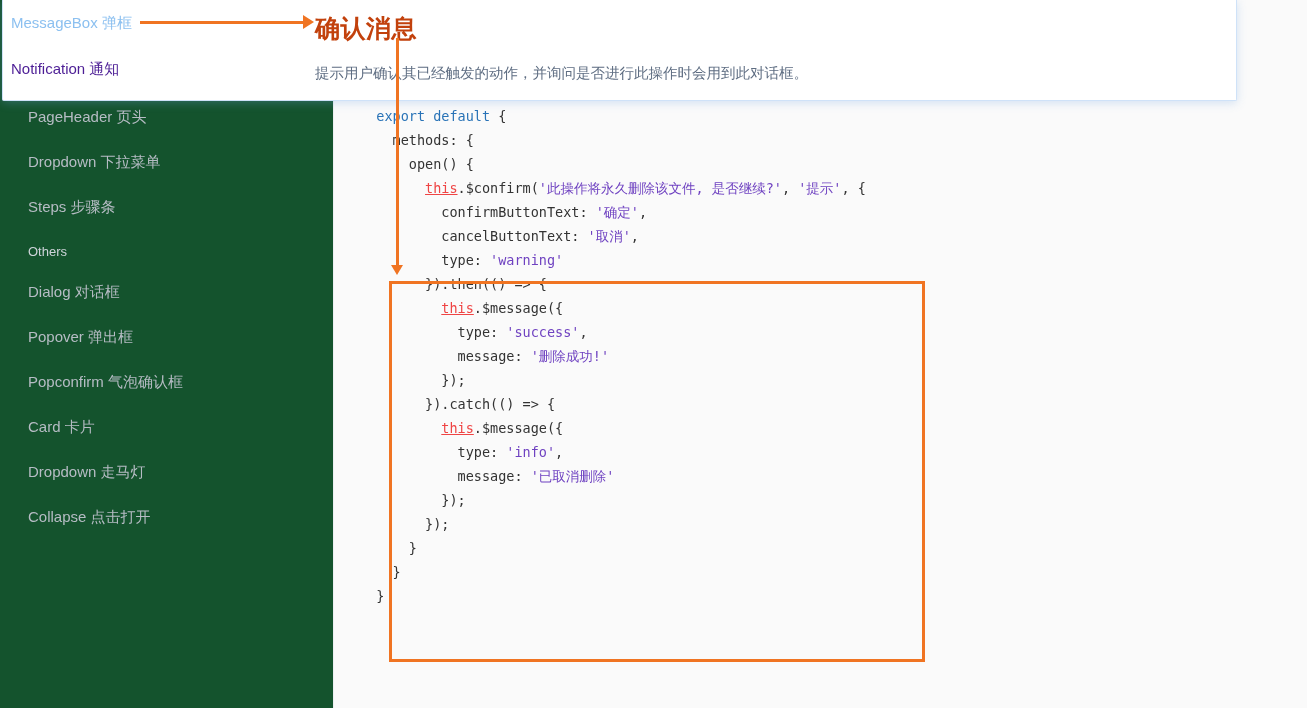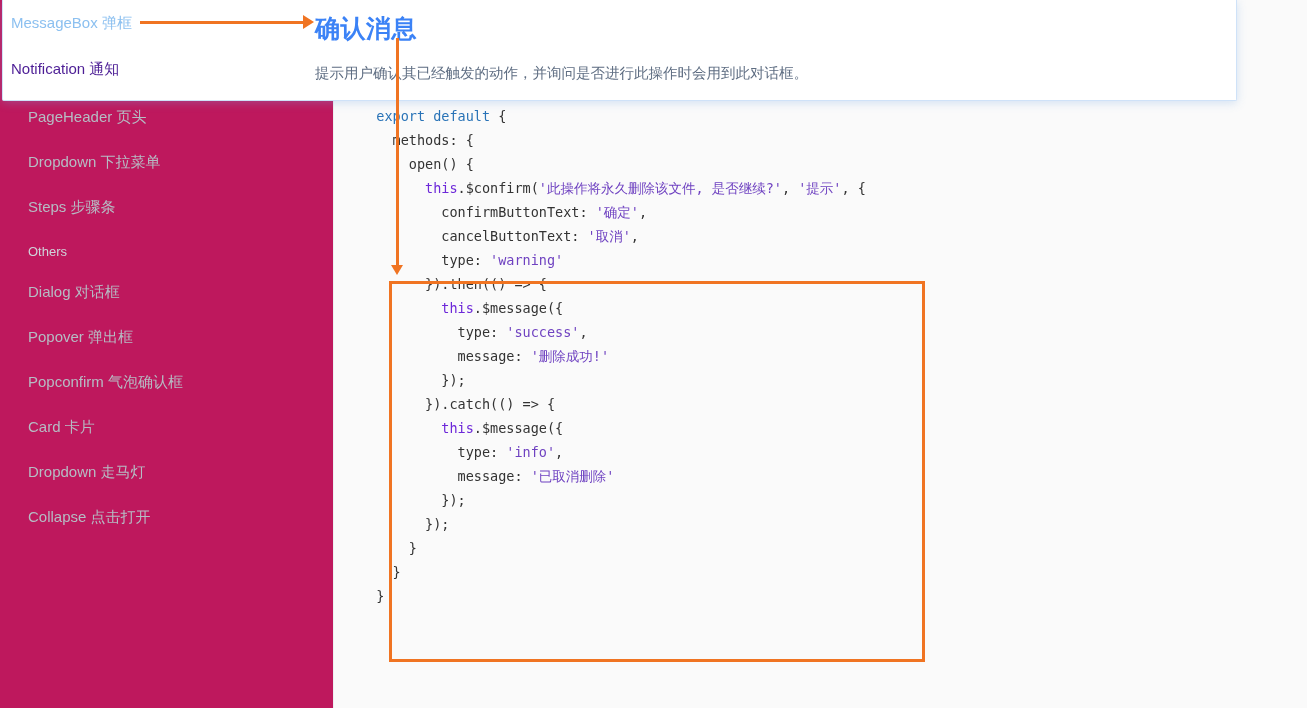--- a/index.html
+++ b/index.html
@@ -9,21 +9,21 @@
     background: #ffffff;
     font-family: "Liberation Sans", "DejaVu Sans", sans-serif;
   }
   #root { position: relative; width: 1307px; height: 708px; background:#fff; }
 
   
   .page { position:absolute; inset:0; display:flex; }
 
   .sidebar {
     position:absolute; left:0; top:0; width:334px; height:708px;
-    background:#be185d; border-right:1px solid #eceff1;
+    background:#14532d; border-right:1px solid #eceff1;
   }
   .nav-list { padding-top: 4px; }
   .nav-item {
     height: 45px; line-height: 45px;
     padding-left: 28px;
     font-size: 15px; color:#b6bcc4;
     white-space: nowrap; cursor: pointer;
   }
   .nav-group-title {
     height: 40px; line-height: 46px;
@@ -47,21 +47,21 @@
     line-height: 24px;
     color:#24292e;
     white-space: pre;
     padding-left: 26px;
     margin: 0;
   }
   .tok-tag    { color:#2973b7; }
   .tok-attr   { color:#6f42c1; }
   .tok-str    { color:#6f42c1; }
   .tok-kw     { color:#2973b7; }
-  .tok-this   { color:#6d28d9; }
+  .tok-this   { color:#ef4444;text-decoration:underline; }
   .tok-plain  { color:#333333; }
   .tok-punc   { color:#333333; }
 
   
   .overlay {
     position:absolute; left:2px; top:0px; width:1235px; height:101px;
     background:#ffffff;
     border:1px solid #cfe2f8;
     border-top: none;
     box-shadow: 0 2px 10px rgba(120,170,230,0.30);
@@ -71,21 +71,21 @@
   .ov-link {
     position:absolute; left:8px; top:14px;
     font-size:15px; color:#8cc0f0; white-space:nowrap;
   }
   .ov-link2 {
     position:absolute; left:8px; top:60px;
     font-size:15px; color:#4c1d95; white-space:nowrap;
   }
   .ov-title {
     position:absolute; left:312px; top:12px;
-    font-size:25px; color:#3b82f6; letter-spacing:0.5px;
+    font-size:25px; color:#c2410c; letter-spacing:0.5px;
     white-space:nowrap;
   }
   .ov-desc {
     position:absolute; left:312px; top:64px;
     font-size:14.5px; color:#5e6d82; white-space:nowrap;
   }
 
   
   .ann { position:absolute; pointer-events:none; }
   .ann-h-line {

